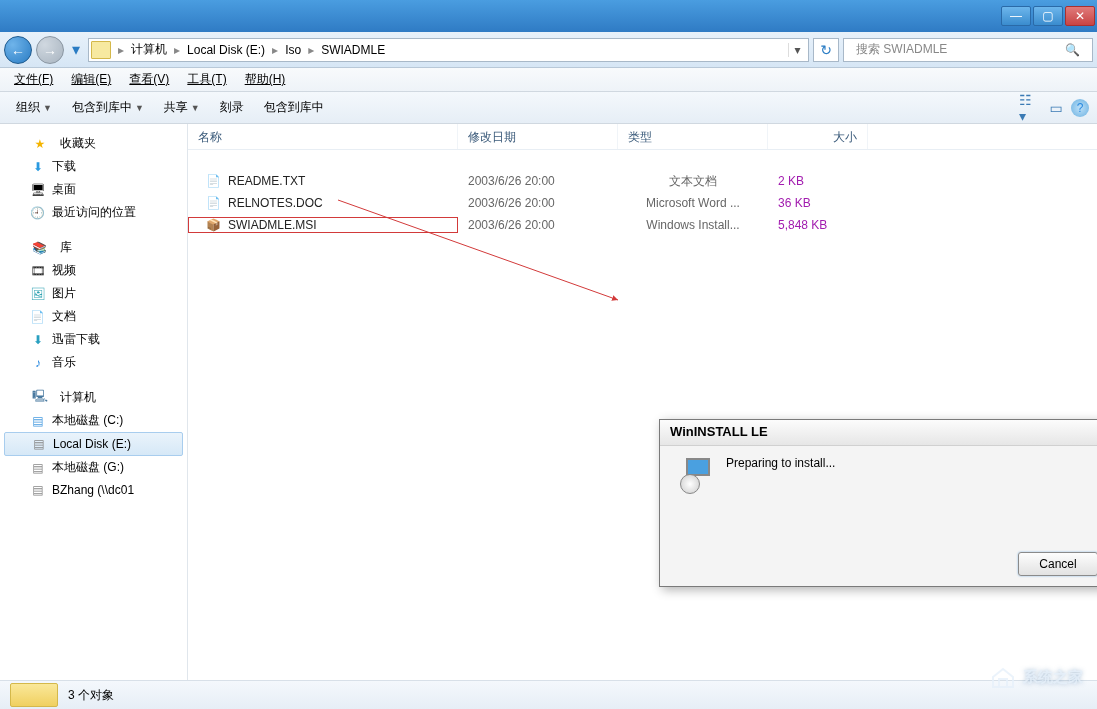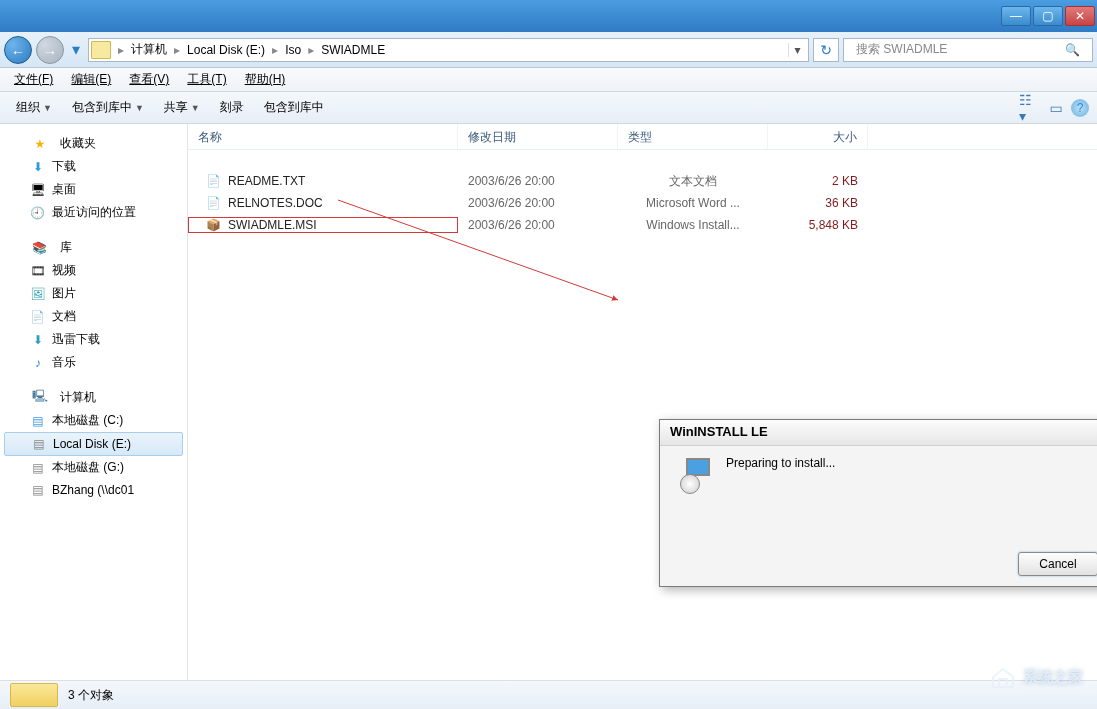--- a/index.html
+++ b/index.html
@@ -41,21 +41,21 @@
 .tree-icon { width: 16px; height: 16px; display: inline-flex; align-items: center; justify-content: center;}
 
 .filearea { flex: 1; position: relative; }
 .columns { display: flex; height: 26px; border-bottom: 1px solid #e8eef4; font-size: 12px; color: #3a5a7a; }
 .col { padding: 5px 10px; border-right: 1px solid #f0f4f8; cursor: pointer;}
 .col.name { width: 270px;} .col.date { width: 160px;} .col.type { width: 150px;} .col.size { width: 100px; text-align: right;}
 .filerows { }
 .filerow { display: flex; font-size: 12px; color: #222; height: 22px; align-items: center;}
 .cell { padding: 0 10px; margin-top: 40px; }
 .cell.name { width: 270px; display: flex; align-items: center; gap: 6px; padding-left: 18px;}
-.cell.date { width: 160px; color: #666;} .cell.type { width: 150px; color: #666; text-align: center;} .cell.size { width: 100px; text-align: right; color: #7f1d1d;}
+.cell.date { width: 160px; color: #666;} .cell.type { width: 150px; color: #666; text-align: center;} .cell.size { width: 100px; color: #a21caf;}
 .file-icon { width: 16px; height: 16px; display: inline-flex; align-items: center; justify-content: center;}
 .highlighted { position: relative; }
 .highlighted .cell.name { outline: 1px solid #d23a3a; outline-offset: -1px;}
 
 .arrow-line { position: absolute; top: 66px; left: 140px; pointer-events: none; }
 
 .dialog { position: absolute; top: 295px; left: 471px; width: 454px; height: 168px; background: #f4f4f4; border: 1px solid #7a7a7a; box-shadow: 3px 3px 10px rgba(0,0,0,0.3); }
 .dialog-title { height: 26px; background: linear-gradient(#fcfcfc,#e6e6e6); padding: 4px 10px; font-size: 13px; font-weight: bold; border-bottom:1px solid #d0d0d0;}
 .dialog-body { padding: 10px 16px; display: flex; gap: 10px; font-size: 12px;}
 .dialog-body .install-icon { width: 40px; height: 40px; position: relative;}

